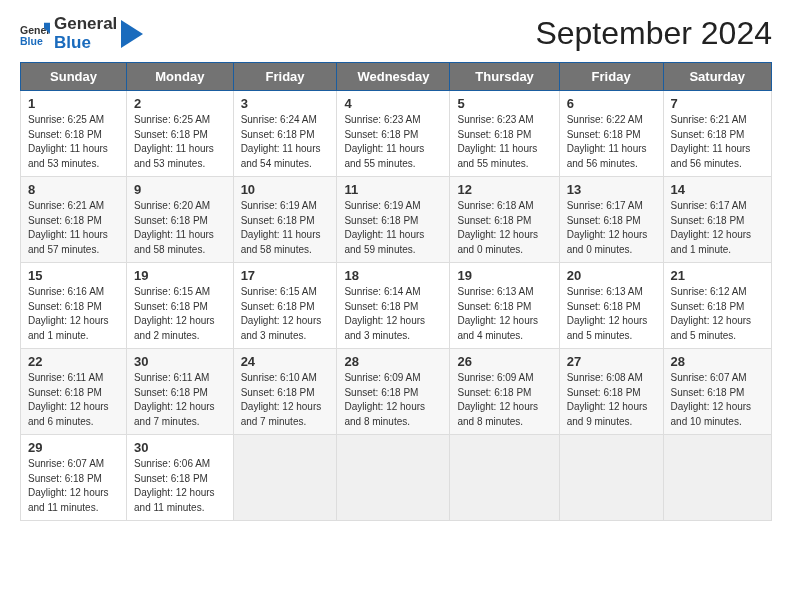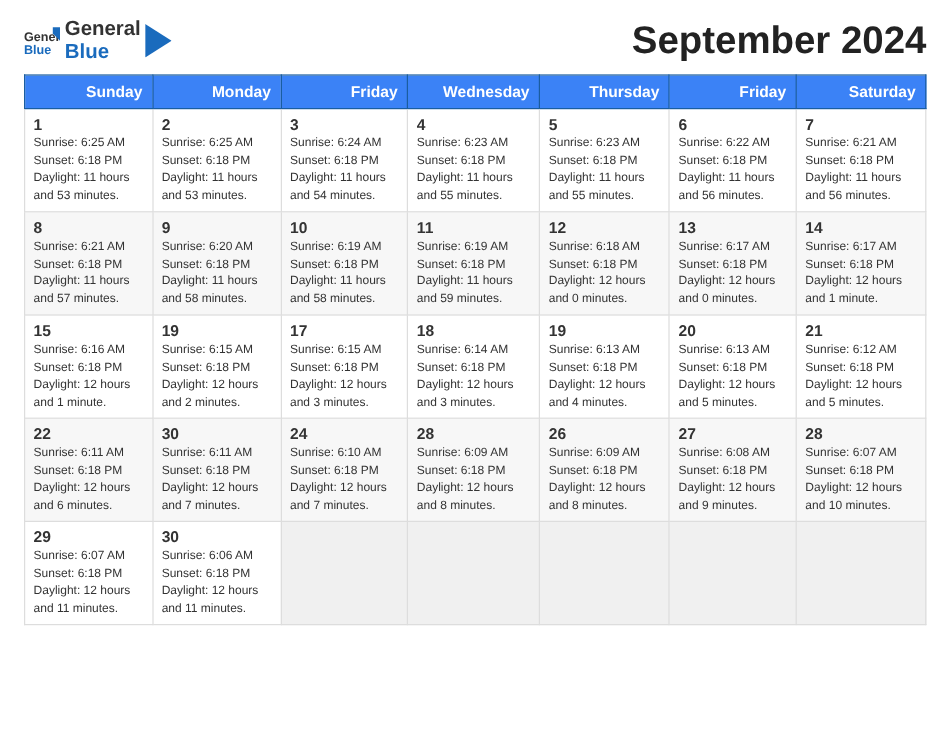--- a/index.html
+++ b/index.html
@@ -27,37 +27,37 @@
     }
     .logo-icon {
       width: 30px;
       height: 30px;
     }
     .title-area {
       text-align: right;
     }
     .month-title {
       font-size: 32px;
-      font-weight: bold;
+      font-weight: normal;
       color: #222;
     }
     .location {
       font-size: 14px;
       color: #555;
     }
     .calendar {
       width: 100%;
       border-collapse: collapse;
       border: 1px solid #ccc;
     }
     .calendar th {
-      background-color: #3b82f6;
+      background-color: #737373;
       color: #fff;
-      text-align: right;
-      padding: 6px 8px;
+      text-align: center;
+      padding: 6px 20px;
       font-size: 13px;
       font-weight: bold;
       border: 1px solid #1a5da0;
     }
     .calendar td {
       vertical-align: top;
       padding: 5px 7px;
       border: 1px solid #ddd;
       font-size: 10.5px;
       color: #333;

